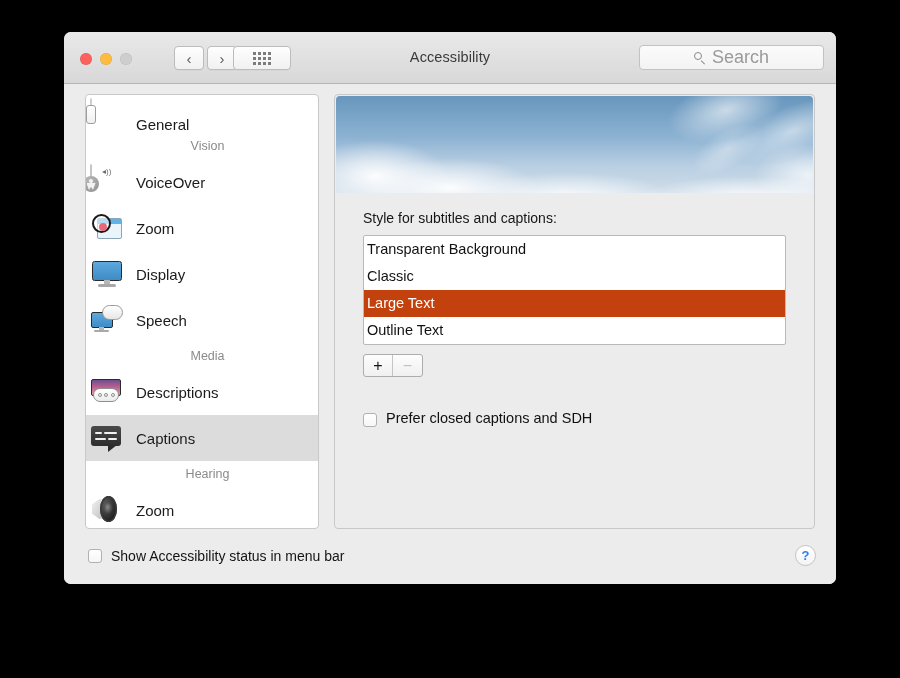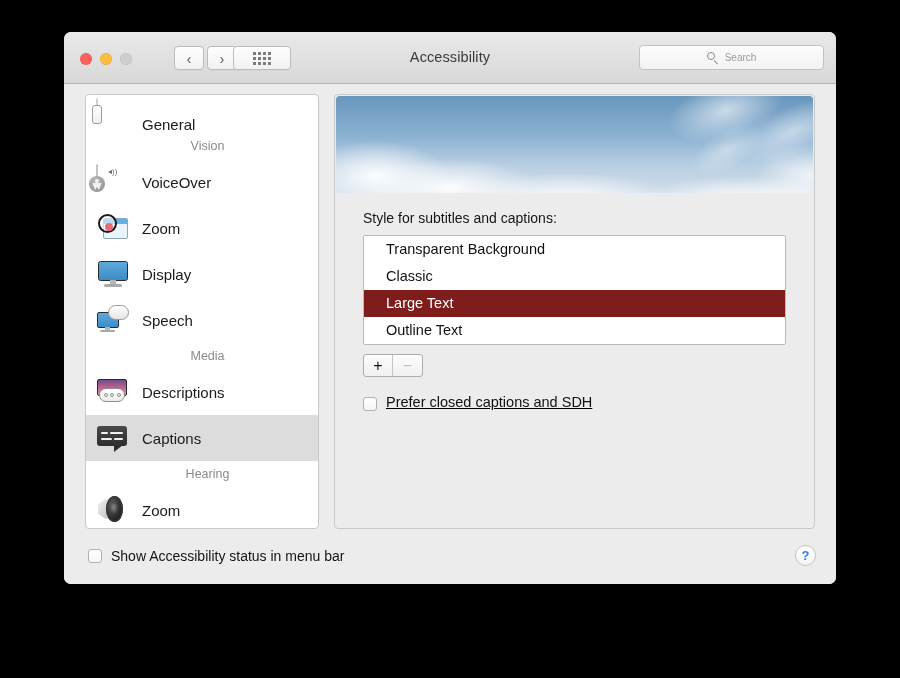--- a/index.html
+++ b/index.html
@@ -124,21 +124,21 @@
     box-sizing: border-box;
   }
   #searchfield .sicon::after {
     content: "";
     position: absolute; left: 7.5px; top: 8px;
     width: 4.5px; height: 1.4px;
     background: #8a8a8a;
     transform: rotate(45deg);
     transform-origin: left center;
   }
-  #search-placeholder { font-size: 10px; color: #9a9a9a; }
+  #search-placeholder { font-size: 18px; color: #9a9a9a; }
 
   
   #body {
     position: relative;
     height: 500px;
     background: #ececec;
   }
 
   
   #sidebar {
@@ -150,21 +150,21 @@
     background: #ffffff;
     border: 1px solid #c8c8c8;
     border-radius: 4px;
     box-sizing: border-box;
     overflow: hidden;
   }
   .side-row {
     display: flex;
     align-items: center;
     height: 46px;
-    padding-left: 10px;
+    padding-left: 4px;
     box-sizing: border-box;
   }
   .side-row.selected { background: #dcdcdc; }
   .side-row .ico {
     width: 34px; height: 34px;
     flex: 0 0 34px;
     position: relative;
     margin-right: 12px;
   }
   .side-row .lbl {
@@ -461,26 +461,26 @@
   #style-list {
     background: #ffffff;
     border: 1px solid #b9b9b9;
     border-radius: 2px;
     box-sizing: border-box;
     overflow: hidden;
   }
   .style-item {
     height: 27px;
     line-height: 27px;
-    padding-left: 22px;
+    padding-left: 3px;
     font-size: 14.5px;
     color: #111111;
   }
   .style-item.selected {
-    background: #7f1d1d;
+    background: #c2410c;
     color: #ffffff;
   }
 
   #addremove {
     margin-top: 9px;
     display: inline-flex;
     border: 1px solid #adadad;
     border-radius: 3px;
     overflow: hidden;
     background: linear-gradient(to bottom, #fdfdfd, #f0f0f0);
@@ -495,22 +495,21 @@
     padding: 0;
     font-family: "Liberation Sans", sans-serif;
     cursor: default;
   }
   #addremove .add { color: #131313; border-right: 1px solid #c4c4c4; }
   #addremove .rem { color: #bfbfbf; }
 
   .checkrow {
     display: flex;
     align-items: flex-end;
-    margin-top: 16px;
-    text-decoration: underline;
+    margin-top: 32px;
   }
   .checkbox {
     width: 14px; height: 14px;
     flex: 0 0 14px;
     background: linear-gradient(to bottom, #ffffff, #f6f6f6);
     border: 1px solid #b1b1b1;
     border-radius: 3px;
     box-sizing: border-box;
     margin-top: 2px;
   }

